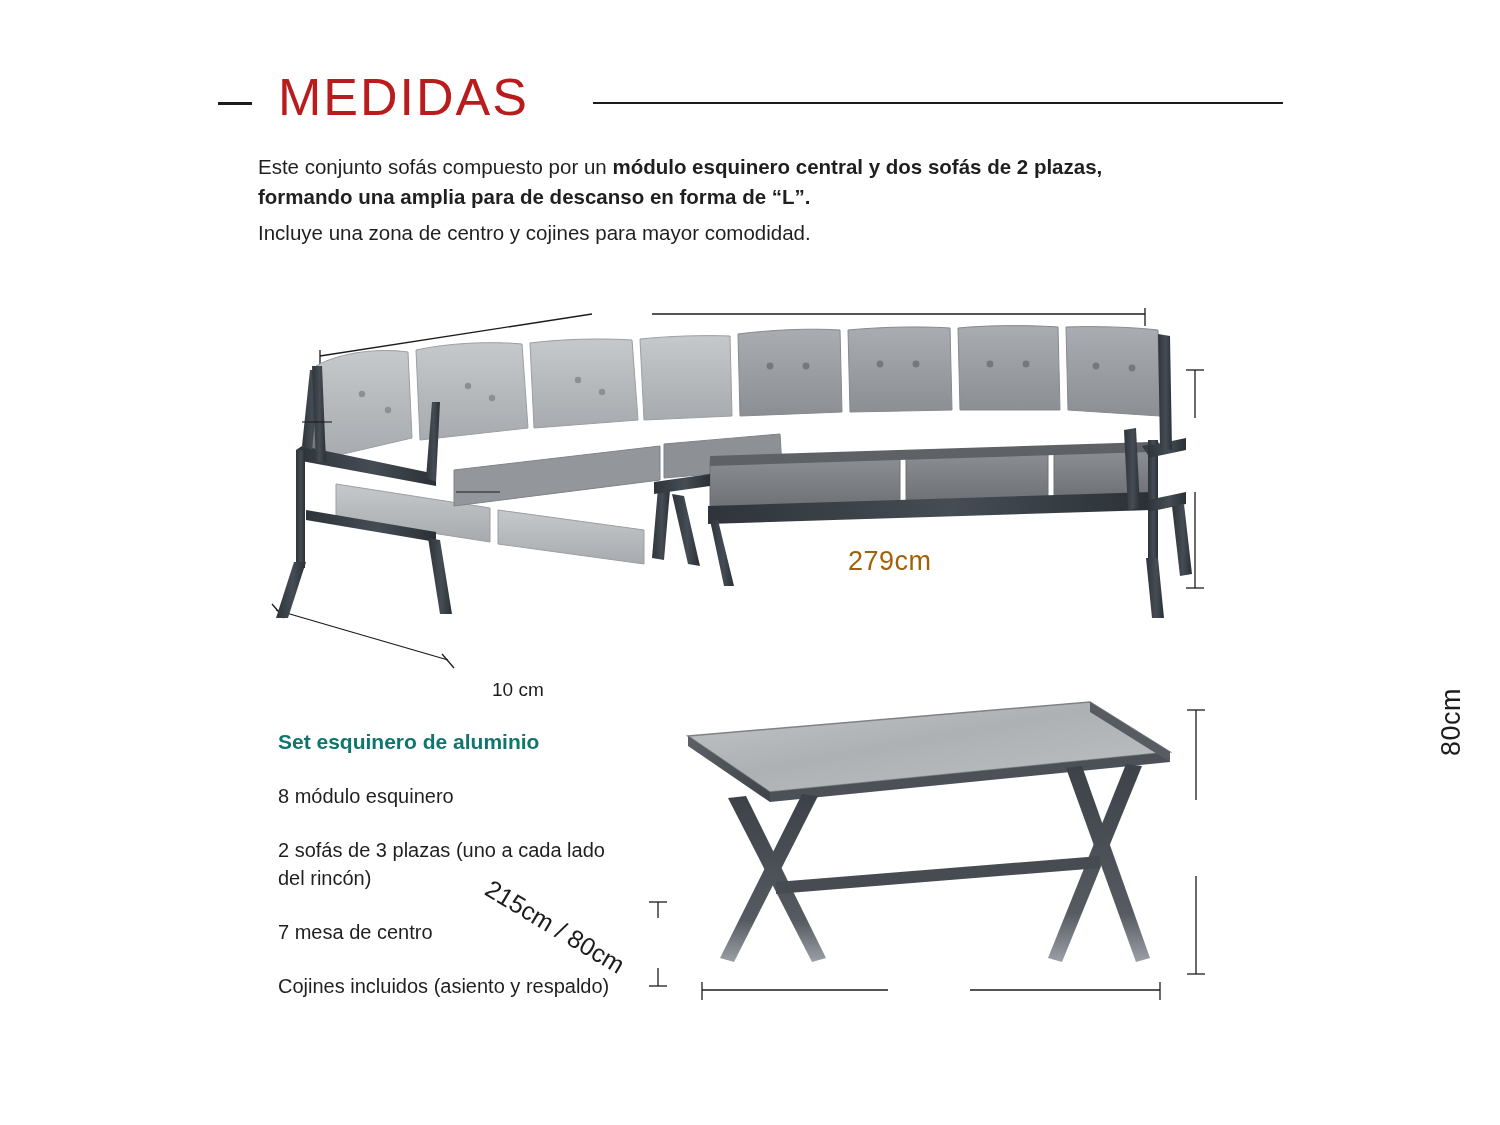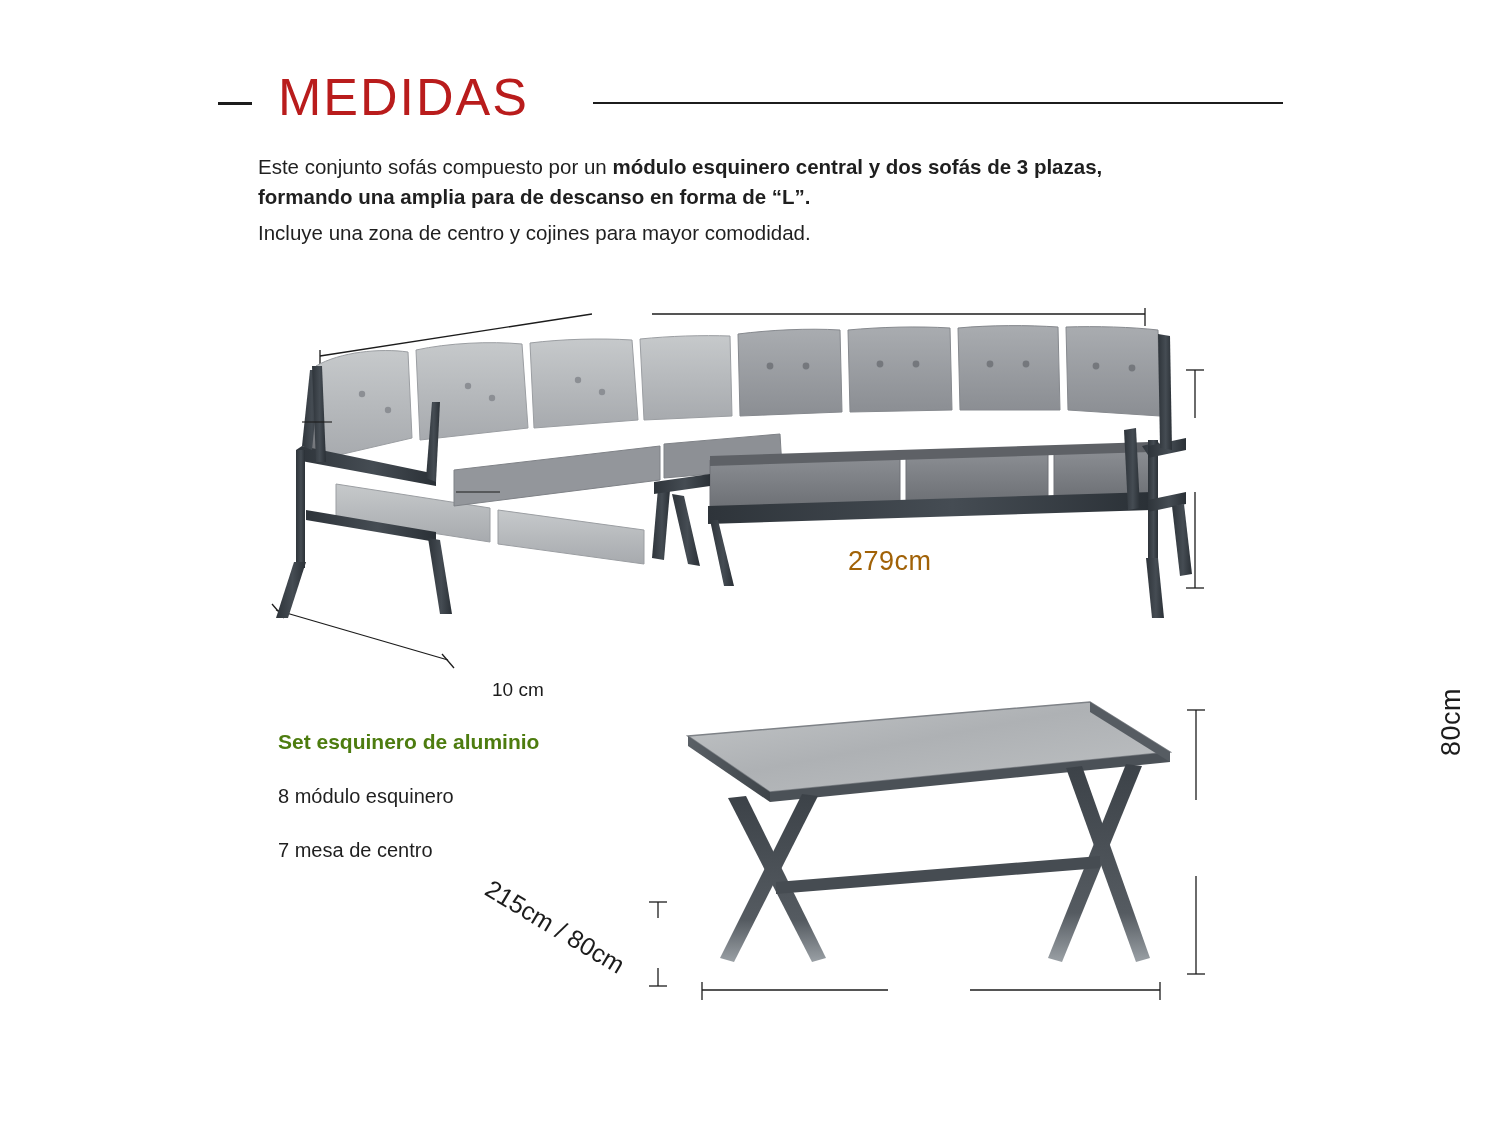--- a/index.html
+++ b/index.html
@@ -50,41 +50,41 @@
   }
   .dim-10cm-a{position:absolute;left:252px;top:409px;font-size:19px;color:#1c1c1c;}
   .dim-10cm-b{position:absolute;left:482px;top:480px;font-size:19px;color:#1c1c1c;}
   .dim-215{
     position:absolute;left:255px;top:604px;font-size:25px;color:#1c1c1c;
     transform:rotate(31deg);transform-origin:left top;white-space:nowrap;
   }
 
   
   .list-block{position:absolute;left:278px;top:730px;width:340px;}
-  .list-title{font-size:21px;font-weight:700;color:#4d7c0f;margin-bottom:28px;}
+  .list-title{font-size:21px;font-weight:700;color:#0f766e;margin-bottom:28px;}
   .list-item{font-size:20px;line-height:28px;color:#1f1f1f;margin-bottom:26px;}
 
   
   .table-fig{position:absolute;left:630px;top:690px;width:600px;height:330px;}
 
   svg{display:block;}
 </style>
 </head>
 <body>
 
 <div class="page">
 
   <div class="header">
     <div class="dash"></div>
     <div class="title">MEDIDAS</div>
     <div class="rule"></div>
   </div>
 
   <div class="intro">
-    <span>Este conjunto sofás compuesto por un </span><b>módulo esquinero central y dos sofás de 3 plazas,</b><br>
+    <span>Este conjunto sofás compuesto por un </span><b>módulo esquinero central y dos sofás de 2 plazas,</b><br>
     <b>formando una amplia para de descanso en forma de “L”.</b>
     <span class="l3">Incluye una zona de centro y cojines para mayor comodidad.</span>
   </div>
 
   <div class="sofa-fig">
     <svg width="1010" height="420" viewBox="0 0 1010 420">
       <defs>
         <linearGradient id="fabLight" x1="0" y1="0" x2="0" y2="1">
           <stop offset="0%" stop-color="#c6c9cb"></stop>
           <stop offset="100%" stop-color="#a7aaae"></stop>
@@ -220,21 +220,23 @@
     <div class="dim-279">279cm</div>
     <div class="dim-80cm">80cm</div>
     <div class="dim-10cm-a">10 cm</div>
     <div class="dim-10cm-b">10 cm</div>
     <div class="dim-215">215cm / 80cm</div>
   </div>
 
   <div class="list-block">
     <div class="list-title">Set esquinero de aluminio</div>
     <div class="list-item">8 módulo esquinero</div>
+    <div class="list-item">2 sofás de 3 plazas (uno a cada lado del rincón)</div>
     <div class="list-item">7 mesa de centro</div>
+    <div class="list-item">Cojines incluidos (asiento y respaldo)</div>
   </div>
 
   <div class="table-fig">
     <svg width="600" height="330" viewBox="0 0 600 330">
       <defs>
         <linearGradient id="topG" x1="0" y1="0" x2="1" y2="1">
           <stop offset="0%" stop-color="#c3c6c8"></stop>
           <stop offset="45%" stop-color="#aeb1b4"></stop>
           <stop offset="100%" stop-color="#bfc2c4"></stop>
         </linearGradient>

